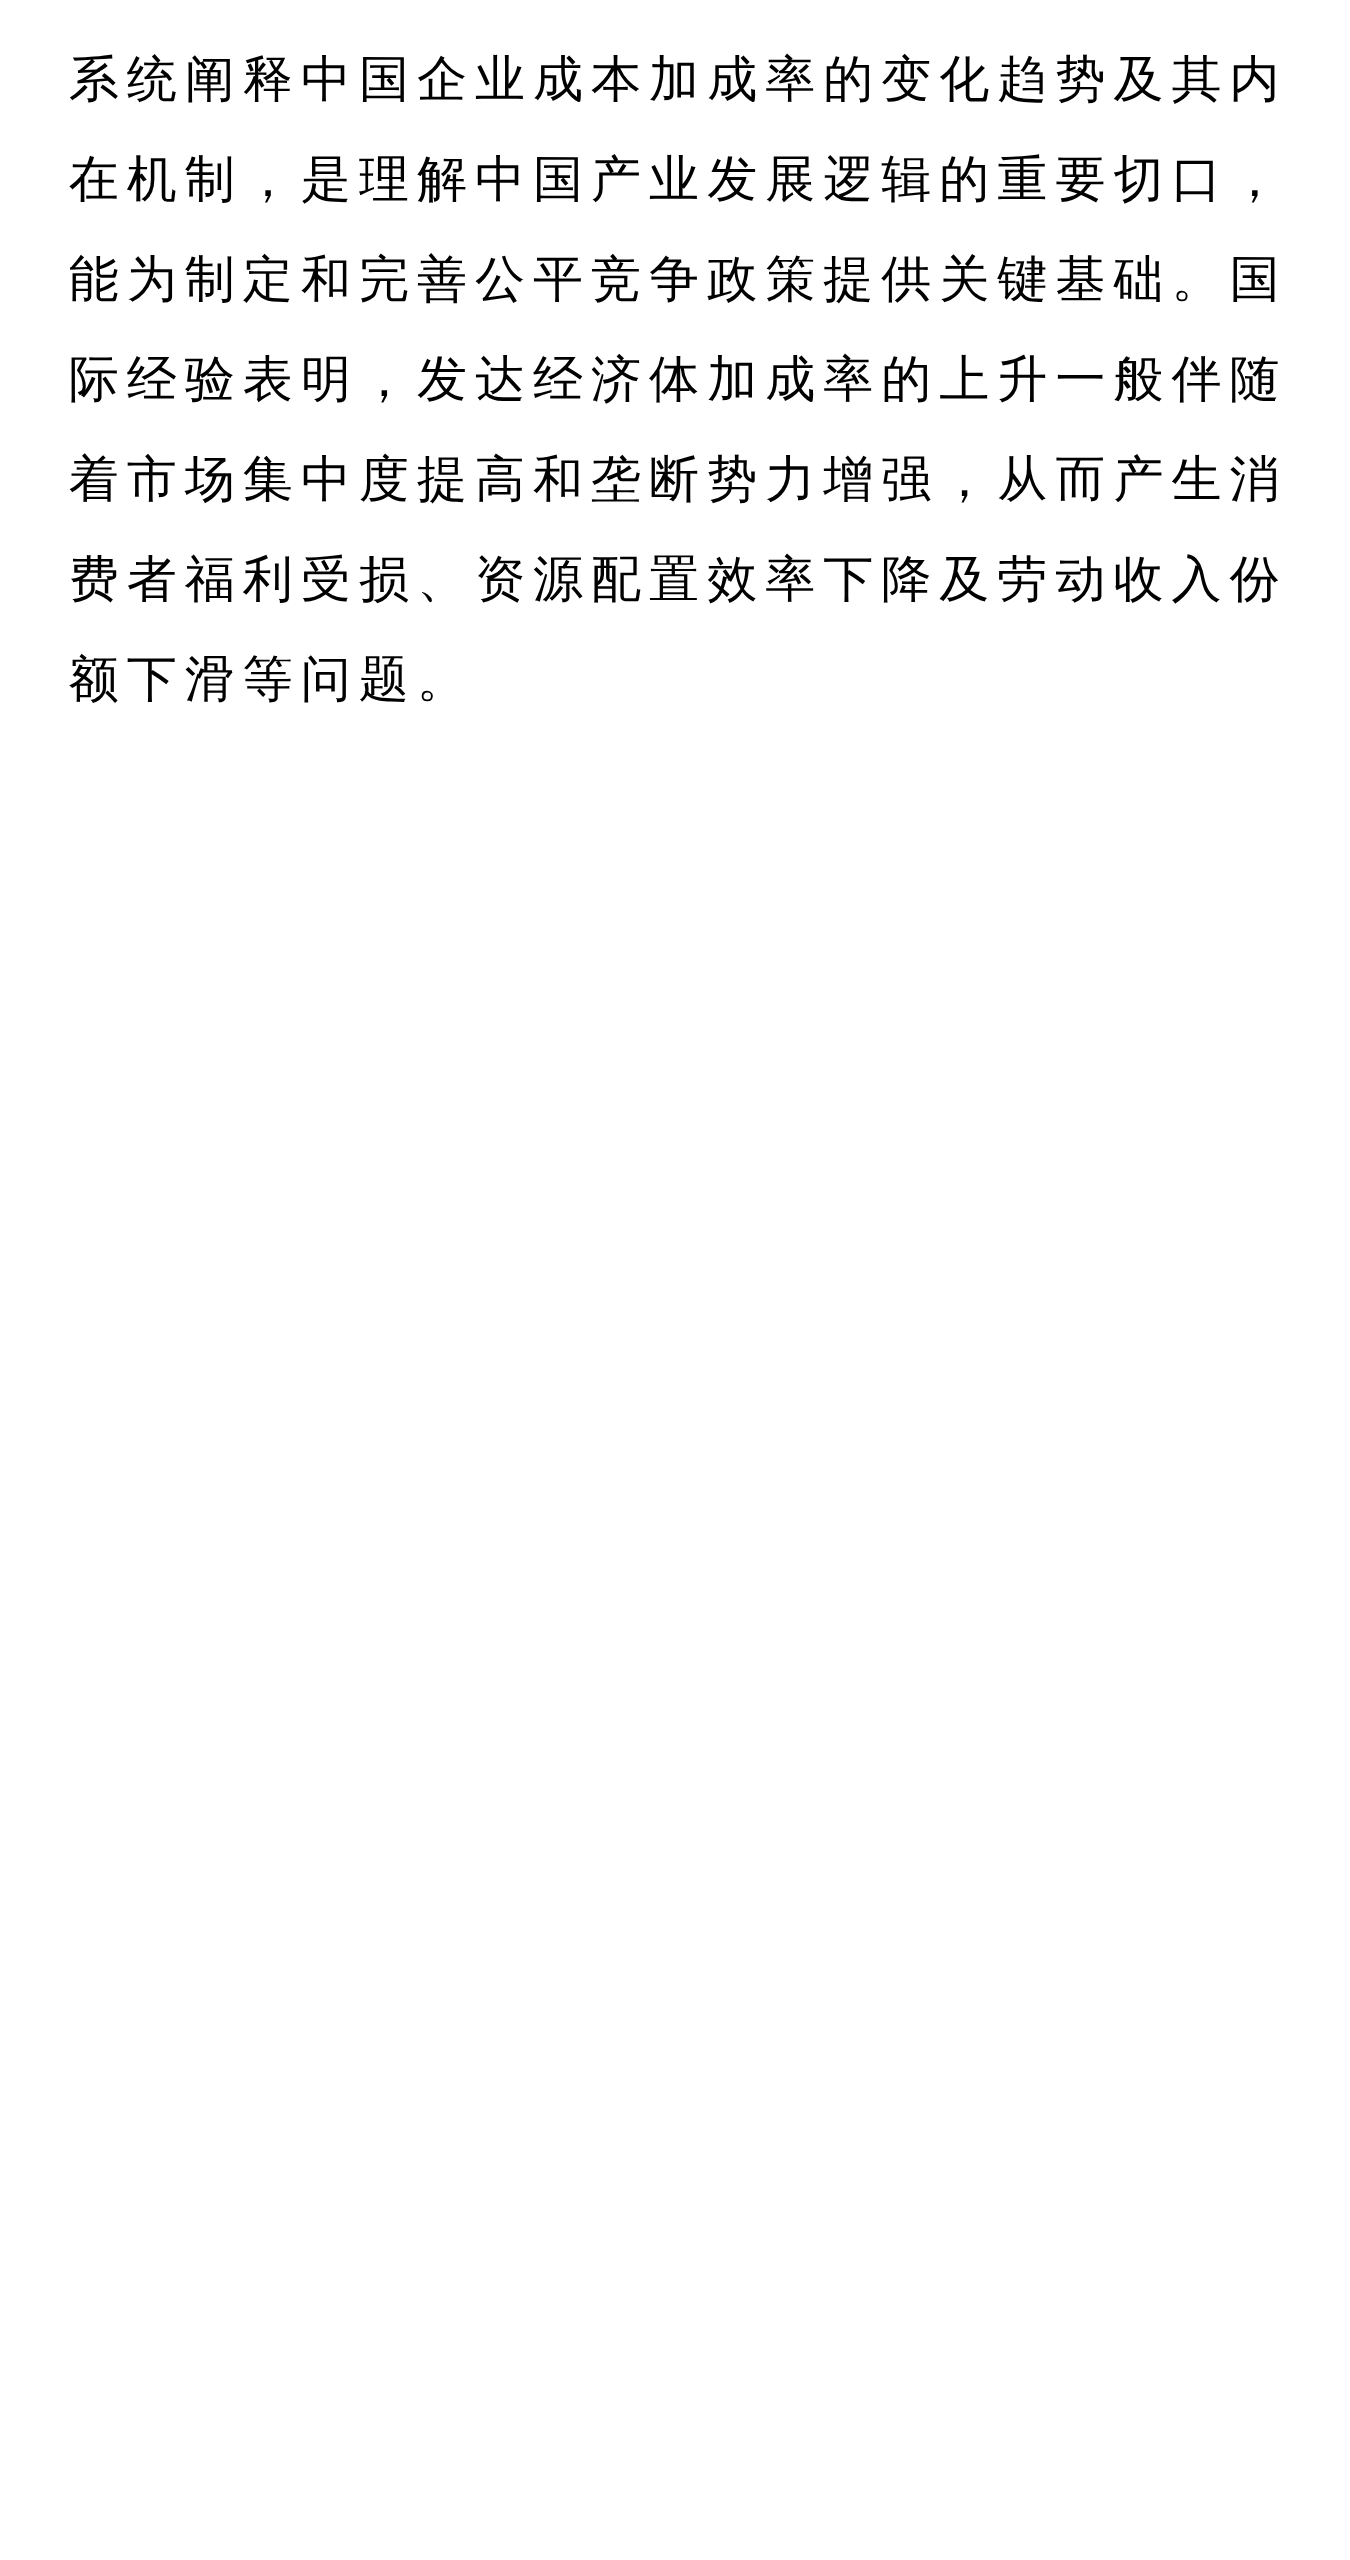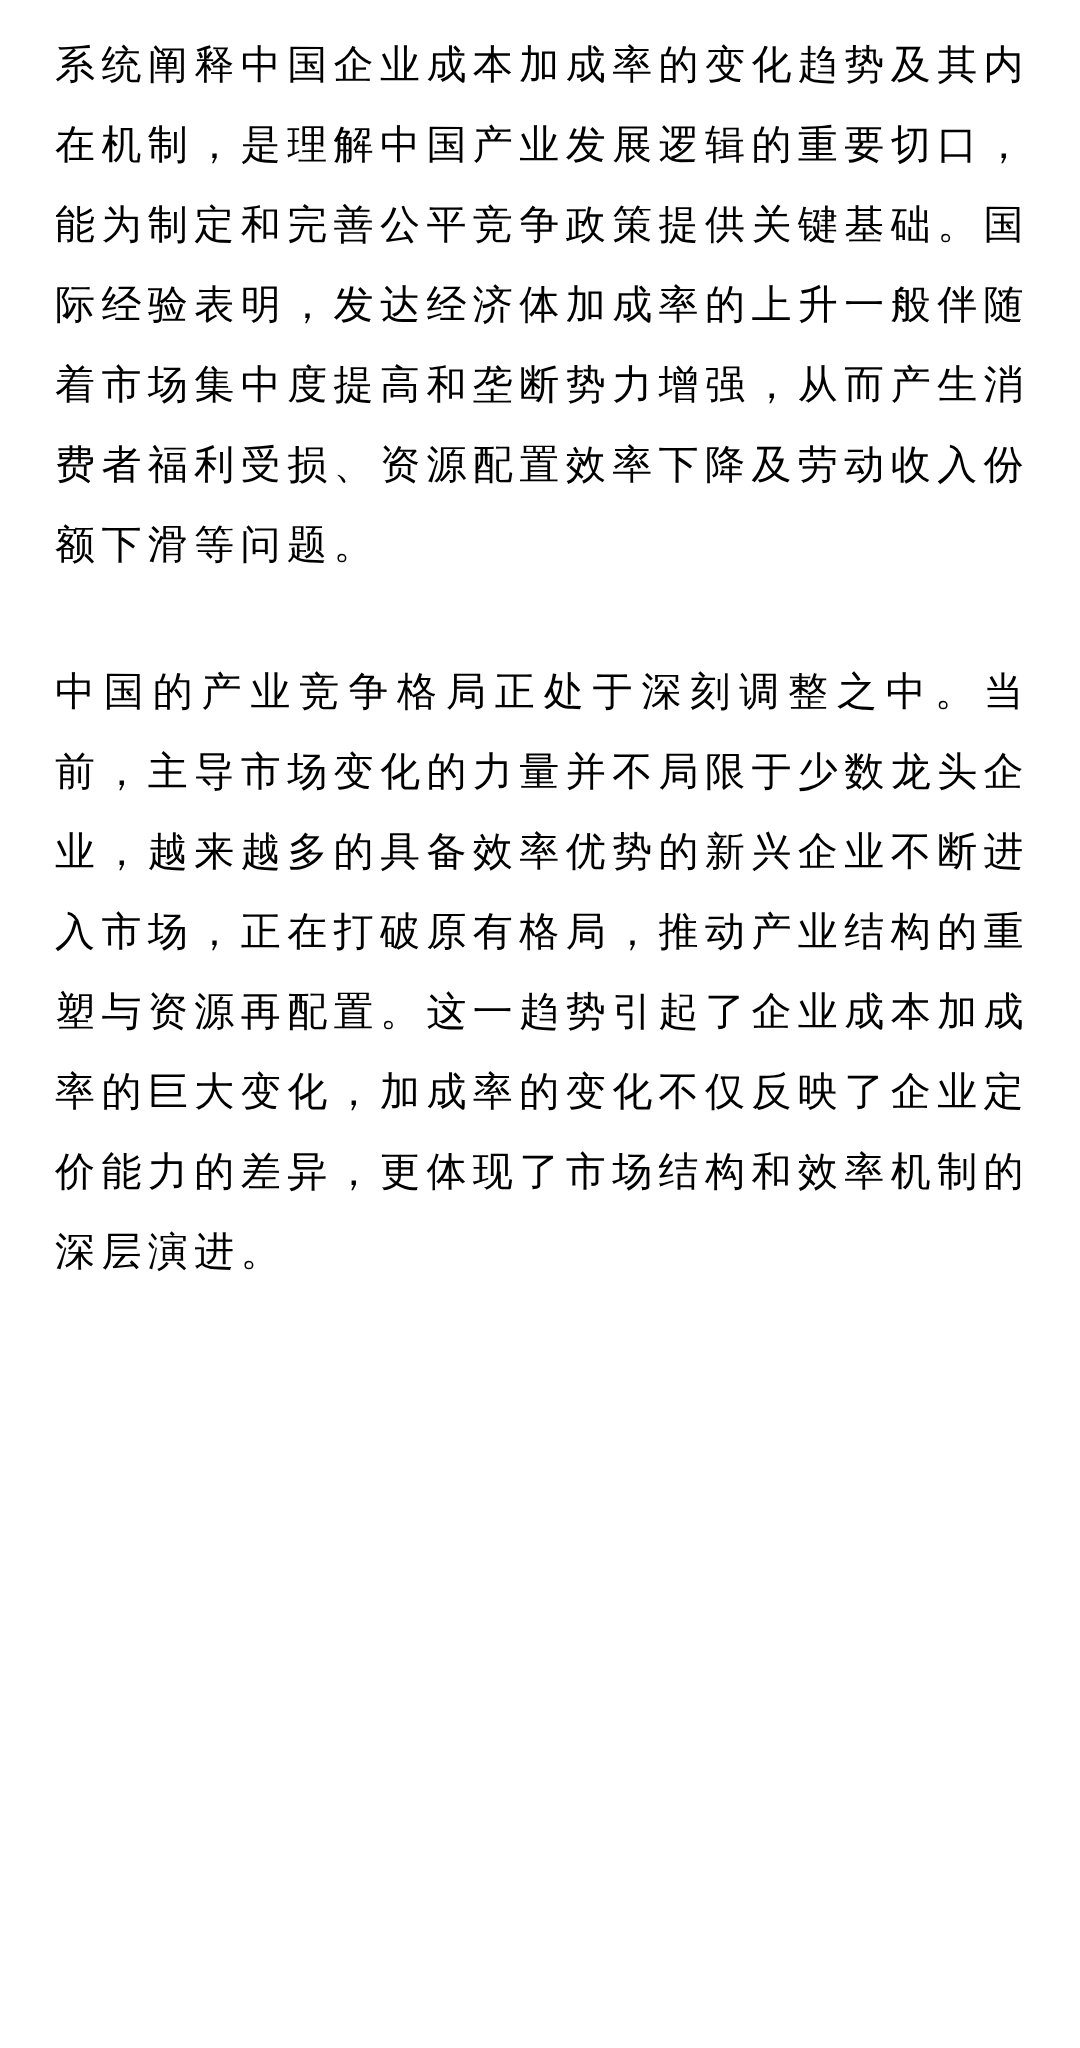--- a/index.html
+++ b/index.html
@@ -34,14 +34,13 @@
   }
   .para:last-child {
     margin-bottom: 0;
   }
 </style>
 </head>
 <body>
 
 <div class="page">
   <p class="para">系统阐释中国企业成本加成率的变化趋势及其内在机制，是理解中国产业发展逻辑的重要切口，能为制定和完善公平竞争政策提供关键基础。国际经验表明，发达经济体加成率的上升一般伴随着市场集中度提高和垄断势力增强，从而产生消费者福利受损、资源配置效率下降及劳动收入份额下滑等问题。</p>
-  <p class="para">中国的产业竞争格局正处于深刻调整之中。当前，主导市场变化的力量并不局限于少数龙头企业，越来越多的具备效率优势的新兴企业不断进入市场，正在打破原有格局，推动产业结构的重塑与资源再配置。这一趋势引起了企业成本加成率的巨大变化，加成率的变化不仅反映了企业定价能力的差异，更体现了市场结构和效率机制的深层演进。</p>
 </div>
 
 </body></html>

